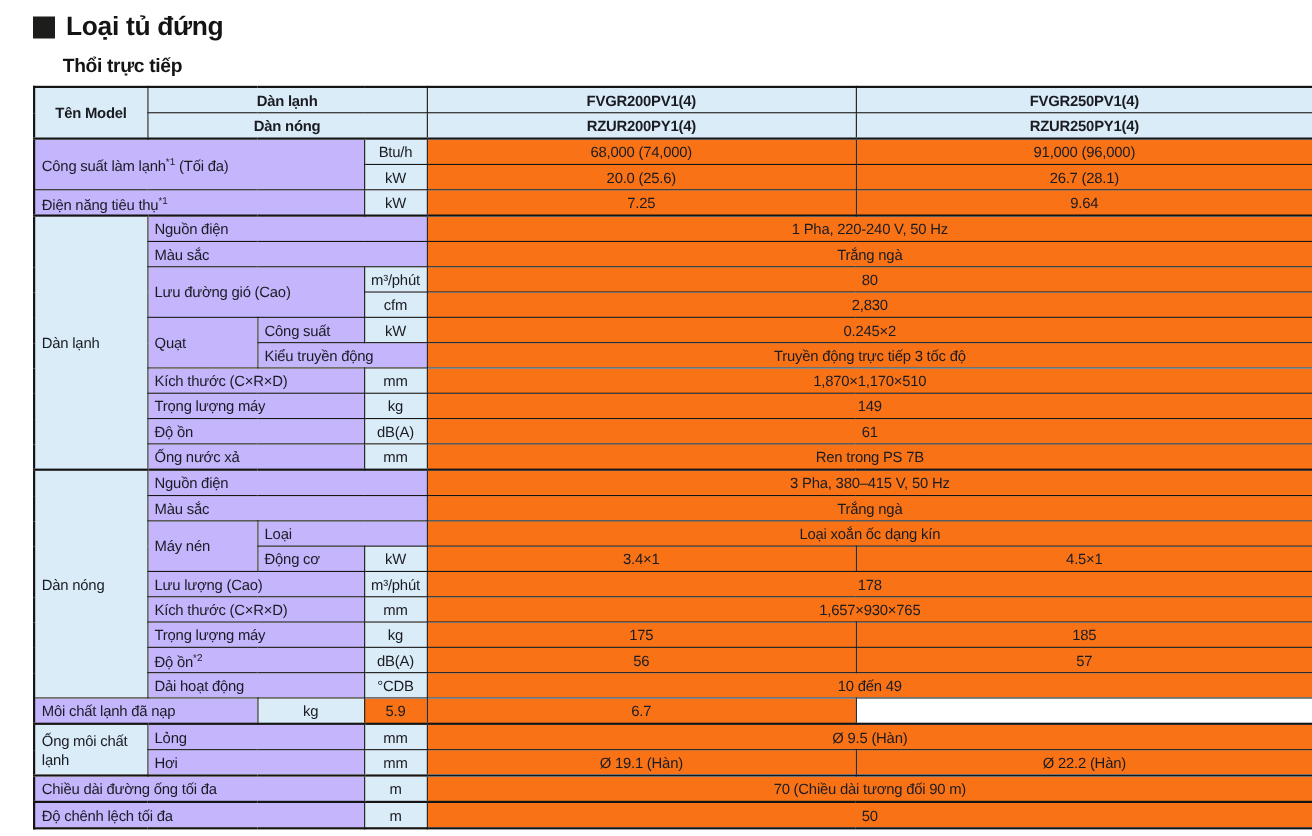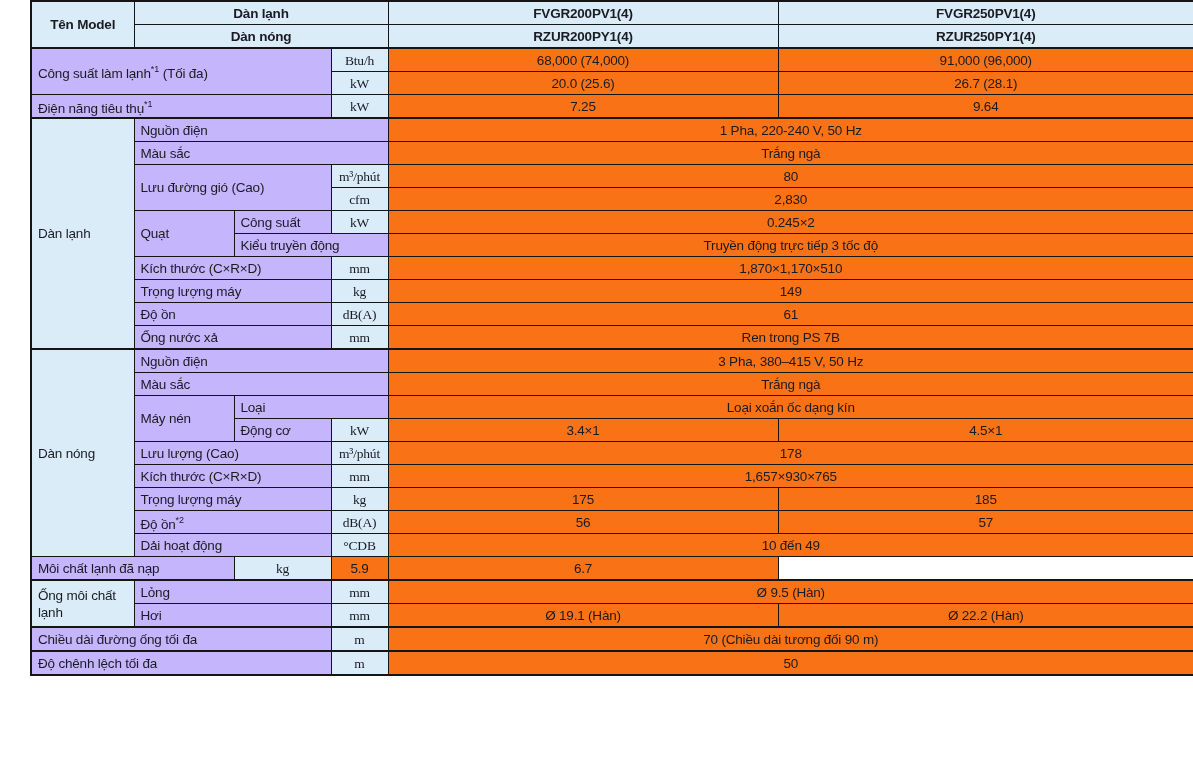--- a/index.html
+++ b/index.html
@@ -8,30 +8,35 @@
   .title-row{display:flex;align-items:center;gap:10px;margin:11px 0 0 30px;}
   .sq{display:inline-block;width:20px;height:20px;background:#1d1d1b;flex:0 0 auto;}
   .title{font-size:24px;font-weight:bold;color:#141414;letter-spacing:-0.3px;}
   .subtitle{margin:10px 0 8px 57px;font-size:17.5px;font-weight:bold;color:#141414;letter-spacing:-0.3px;}
   table.spec{border-collapse:collapse;table-layout:fixed;width:1163px;margin-left:30px;
     border:2px solid #151515;}
   td{border:1px solid #151515;height:22px;line-height:15px;font-size:13.5px;
     padding:0 6px;vertical-align:middle;letter-spacing:-0.2px;overflow:hidden;white-space:nowrap;}
   td.lbl{background:#c4b5fd;text-align:left;}
   td.grp{background:#d9ecf8;text-align:left;white-space:normal;line-height:17px;}
-  td.unit{background:#d9ecf8;text-align:center;padding:0 1px;font-family:Liberation Serif, serif;}
+  td.unit{background:#d9ecf8;text-align:center;padding:0 1px;}
   td.hdr{background:#d9ecf8;text-align:center;font-weight:bold;}
   td.val{background:#f97316;text-align:center;}
   tr.st td{border-top:2px solid #151515;}
   sup{font-size:9px;letter-spacing:0;}
 </style>
 </head>
 <body>
 <div class="page">
 
+<div class="title-row">
+  <span class="sq"></span>
+  <span class="title">Loại tủ đứng</span>
+</div>
+<div class="subtitle">Thổi trực tiếp</div>
 
 <table class="spec">
   <colgroup>
     <col style="width:103px">
         <col style="width:100px">
         <col style="width:97px">
     <col style="width:57px">
         <col style="width:390px">
         <col style="width:416px">
   </colgroup>

